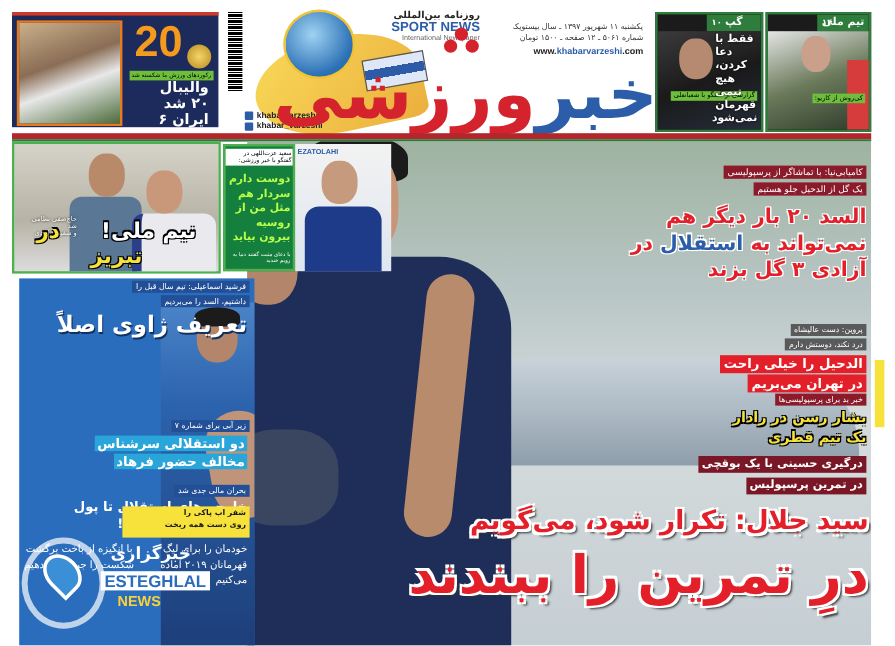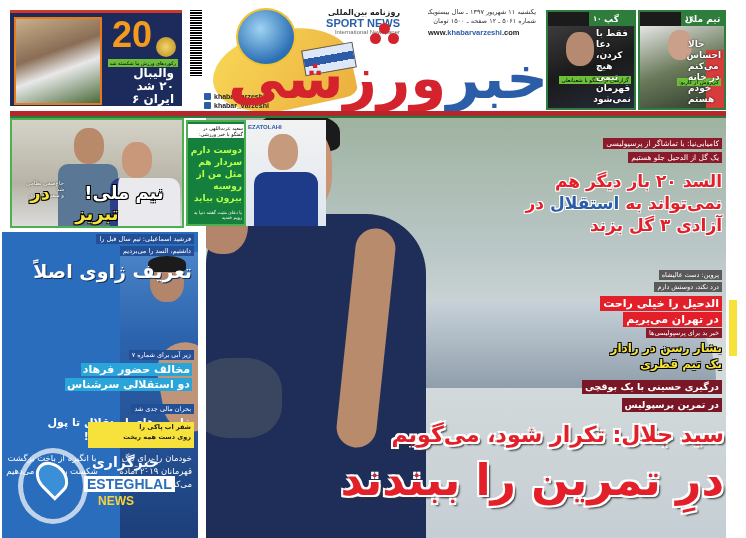--- a/index.html
+++ b/index.html
@@ -20,21 +20,21 @@
   .swoosh { left: 212px; top: 30px; width: 140px; height: 80px; border-radius: 50% 50% 10% 50%; background: linear-gradient(135deg,#f7d23a,#e8a11c); opacity: .85; transform: rotate(-12deg); }
   .flag-box { left: 303px; top: 46px; width: 52px; height: 26px; background: linear-gradient(180deg,#dde7f7 0 33%, #2d5ba8 33% 66%, #dde7f7 66%); border: 1px solid #555; transform: rotate(-10deg); }
   .red-dots { left: 370px; top: 23px; width: 30px; height: 22px; }
   .red-dots span { position:absolute; width:11px; height:11px; border-radius:50%; background:#d4232c; }
 
   .sportnews { left: 305px; top: 8px; width: 95px; text-align: right; }
   .sportnews .fa-sub { font: bold 8px "DejaVu Sans", sans-serif; color: #222; direction: rtl; }
   .sportnews .en { font: bold 11px "Liberation Sans", sans-serif; color: #2c5da8; line-height: 12px; }
   .sportnews .en2 { font: 6px "Liberation Sans", sans-serif; color: #666; }
 
-  .dateline { left: 428px; top: 8px; width: 108px; }
+  .dateline { left: 428px; top: 18px; width: 108px; text-align: right; }
   .dateline .l { font: 6.5px "DejaVu Sans", sans-serif; color: #333; direction: rtl; line-height: 9px; white-space: nowrap; overflow: hidden; }
   .dateline .url { font: bold 7.5px "Liberation Sans", sans-serif; color: #222; margin-top: 2px; }
   .dateline .url b { color: #2c5da8; }
 
   .social { left: 204px; top: 92px; width: 90px; }
   .social div { font: bold 7px "Liberation Sans", sans-serif; color: #222; height: 9px; display:flex; align-items:center; gap:3px; }
   .social i { display:inline-block; width:7px; height:7px; background:#2c5da8; border-radius:1px; }
 
   
   .box-green { border: 2px solid #2f7d3c; background: #1b1b1b; overflow: hidden; padding-left: 41px; }
@@ -67,21 +67,21 @@
   .ezatollahi { left: 186px; top: 120px; width: 60px; height: 106px; background: #15803d; border: 2px solid #4caf50; overflow:hidden; }
   .ezatollahi .tag { position:absolute; right:0; top:2px; background:#fff; color:#000; font:5px "DejaVu Sans", sans-serif; padding:1px; direction: rtl; width:58px; text-align:right; }
   .ezatollahi .quote { position:absolute; right:2px; top:22px; color:#b7ff4a; font: bold 9px "DejaVu Sans", sans-serif; line-height: 12px; direction: rtl; text-align:right; width:56px; }
   .ezatollahi .small { position:absolute; right:2px; bottom:4px; color:#fff; font:4.5px "DejaVu Sans", sans-serif; direction: rtl; text-align:right; width:56px; }
 
   .player-photo { left: 246px; top: 120px; width: 80px; height: 106px; background: linear-gradient(180deg,#f2f2f2,#dfe6ef); overflow:hidden; }
   .player-photo .face { position:absolute; left:22px; top:14px; width:30px; height:36px; border-radius:45%; background:#c69a7d; }
   .player-photo .shirt { position:absolute; left:8px; top:52px; width:64px; height:60px; background:#1e3b8a; border-radius:12px 12px 0 0; }
   .player-photo .label { position:absolute; left:2px; top:4px; font: bold 6px "Liberation Sans", sans-serif; color:#2c5da8; }
 
-  .blue-col { left: 2px; top: 232px; width: 196px; height: 306px; background: #2b6dbd; overflow:hidden; }
+  .blue-col { left: 16px; top: 232px; width: 196px; height: 306px; background: #2b6dbd; overflow:hidden; }
   .kick { position:absolute; right:4px; color:#fff; font: 6.5px "DejaVu Sans", sans-serif; direction: rtl; background: #234f97; padding:1px 3px; white-space:nowrap; }
   .big-white { position:absolute; right:6px; color:#fff; font: 900 19px "DejaVu Sans", sans-serif; line-height: 23px; direction: rtl; text-align:right; text-shadow:1px 1px 0 #12305d; }
   .cyan-hl { position:absolute; right:6px; color:#fff; font: bold 11px "DejaVu Sans", sans-serif; line-height: 15px; direction: rtl; text-align:right; }
   .cyan-hl span { background:#2aa5d9; padding: 0 2px; }
   .white-hl { position:absolute; right:6px; color:#fff; font: bold 11px "DejaVu Sans", sans-serif; line-height: 14px; direction: rtl; text-align:right; }
 
   .blue-photo { position:absolute; left:118px; top:20px; width:96px; height:286px; background: linear-gradient(180deg,#4b84c8,#2c63ad 30%,#1d3f7a); }
   .blue-photo .face { position:absolute; left:30px; top:10px; width:34px; height:40px; border-radius:45%; background:#b3856a; }
   .blue-photo .hair { position:absolute; left:28px; top:4px; width:38px; height:16px; border-radius:50% 50% 20% 20%; background:#1b1b1b; }
   .blue-photo .arm { position:absolute; left:40px; top:90px; width:56px; height:90px; background:#c09478; border-radius:30px; transform: rotate(-10deg); }
@@ -188,24 +188,20 @@
         <div>تیمی قهرمان نمی‌شود</div>
       </div>
   </div>
 </div>
 <div class="abs box-green" style="left:638px;top:10px;width:88px;height:100px;">
   <div class="box-head"><span class="pg">۱۴</span><span>تیم ملی</span></div>
   <div class="box-photo" style="background:linear-gradient(160deg,#e5e5e5,#6a7a5a 50%,#2e3a2a);">
     <div style="position:absolute;left:28px;top:4px;width:24px;height:30px;border-radius:45%;background:#caa08a;"></div>
     <div style="position:absolute;left:66px;top:24px;width:20px;height:60px;background:#d63c3c;"></div>
     <div class="box-tag" style="top:52px;">کی‌روش از کاریو:</div>
-    <div class="box-cap">
-        <div>حالا احساس می‌کنم</div>
-        <div>در خانه خودم هستم</div>
-      </div>
   </div>
 </div>
 
 <div class="abs masthead-rule"></div>
 <div class="abs masthead-rule2"></div>
 
 <div class="abs hero">
   <div class="car"></div>
   <div class="man-body"></div>
   <div class="arm"></div>
@@ -248,22 +244,22 @@
       <div class="face"></div>
       <div class="hair"></div>
     </div>
   <div class="kick" style="top:2px;">فرشید اسماعیلی: تیم سال قبل را</div>
   <div class="kick" style="top:14px;">داشتیم، السد را می‌بردیم</div>
   <div class="big-white" style="top:28px;">
       <div>تعریف ژاوی اصلاً</div>
     </div>
   <div class="kick" style="top:118px;">زیر آبی برای شماره ۷</div>
   <div class="cyan-hl" style="top:130px;">
+      <div><span>دو استقلالی سرشناس</span></div>
       <div><span>مخالف حضور فرهاد</span></div>
-      <div><span>دو استقلالی سرشناس</span></div>
     </div>
   <div class="kick" style="top:172px;">بحران مالی جدی شد</div>
   <div class="white-hl" style="top:184px;">
       <div>خارجی‌های استقلال تا پول</div>
       <div>نگیرند، برنمی‌گردند!</div>
     </div>
   <div class="yellow-box">
       <div>شفر اب پاکی را</div>
       <div>روی دست همه ریخت</div>
     </div>

